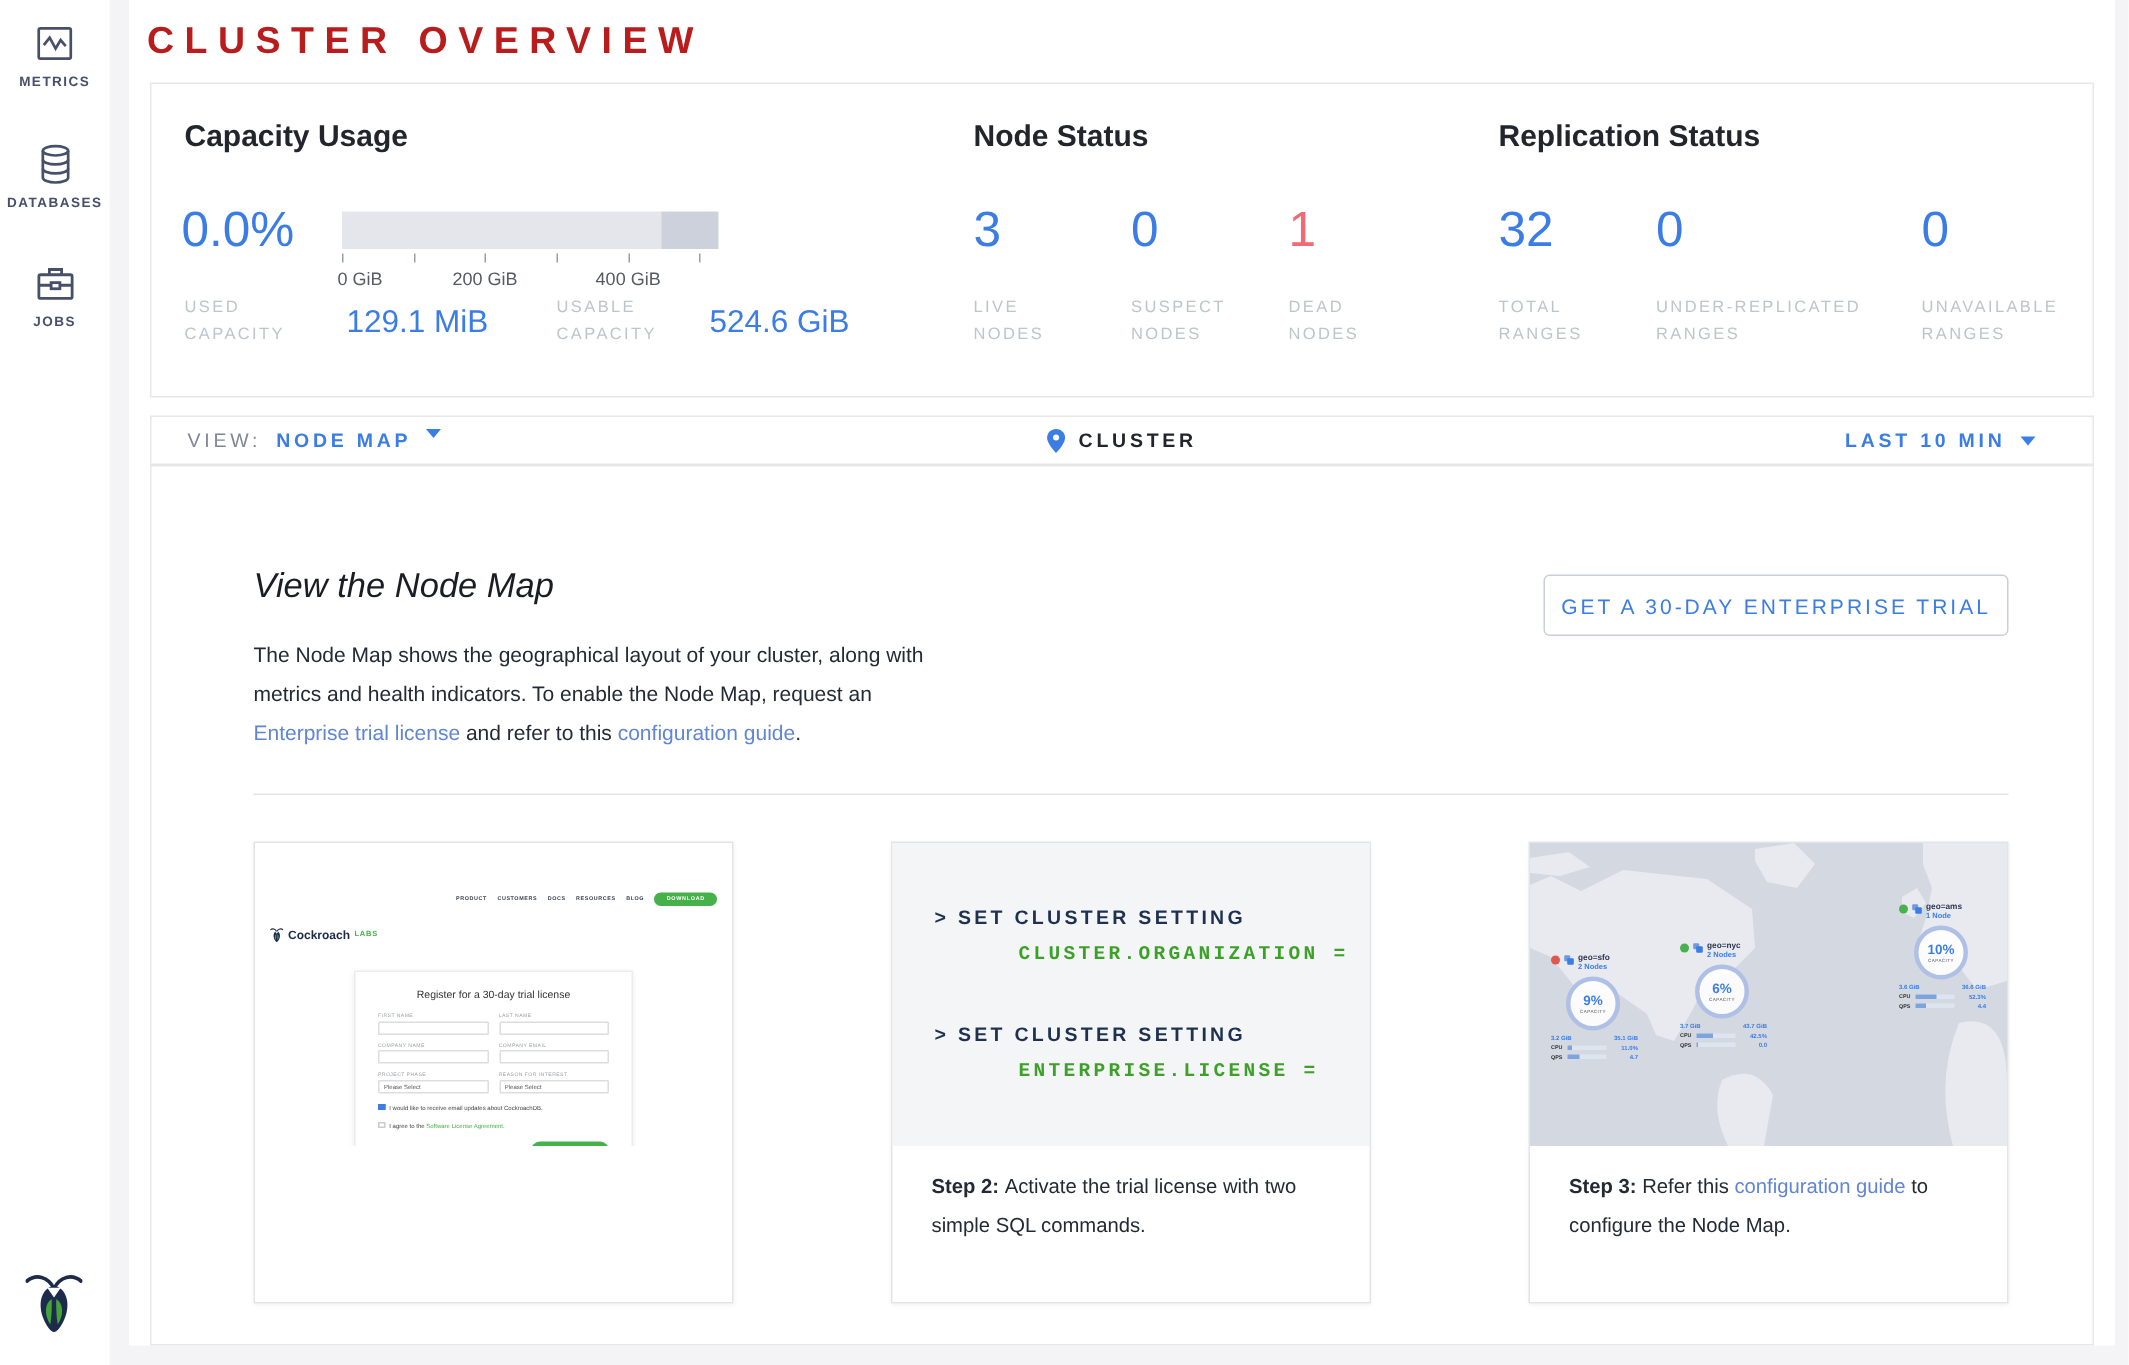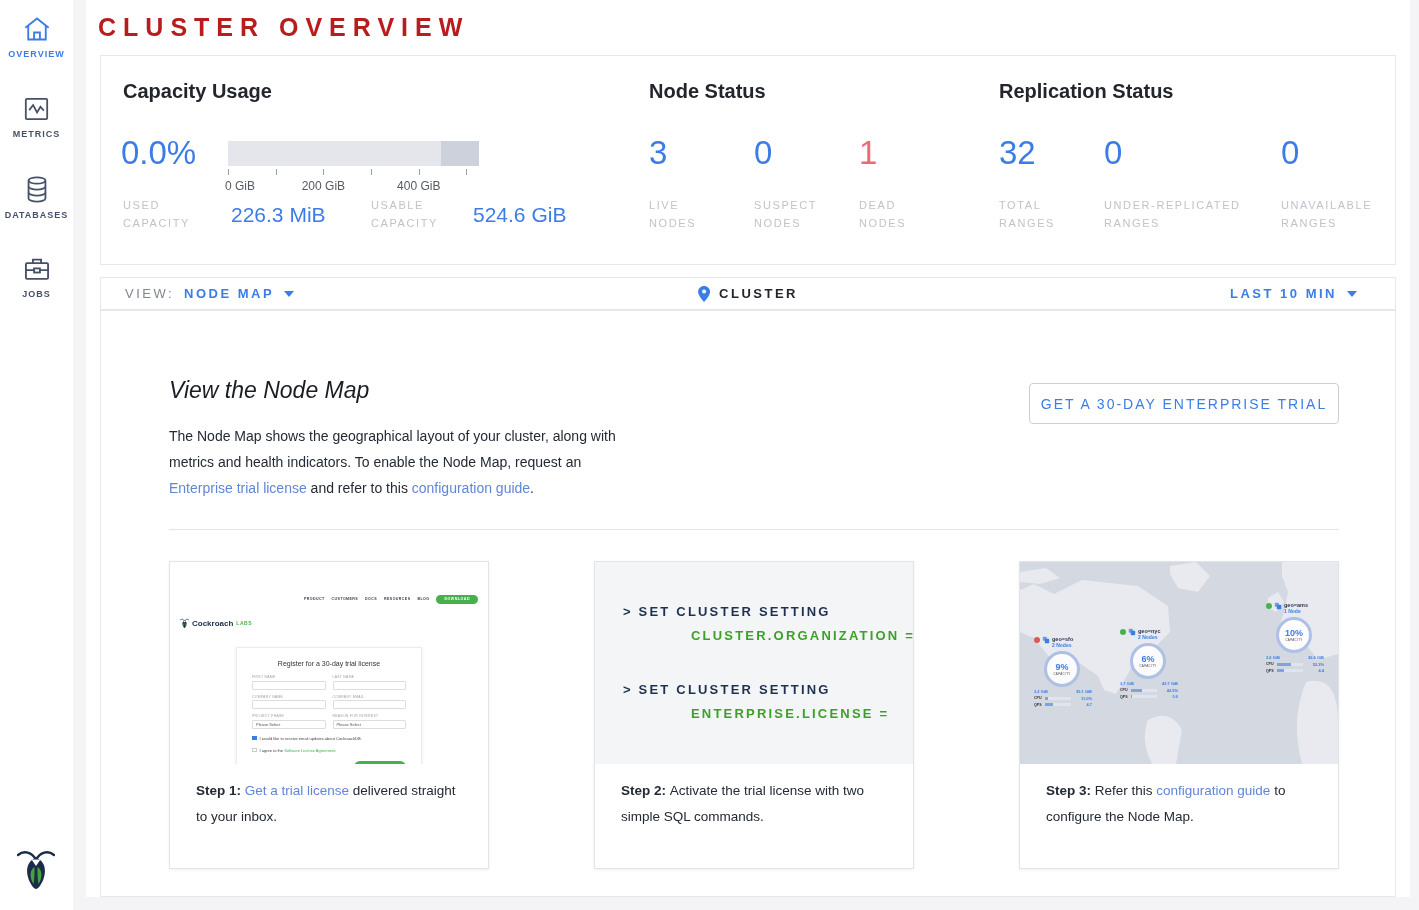--- a/index.html
+++ b/index.html
@@ -34,21 +34,21 @@
   .gauge { position:absolute; left:127px; top:85px; width:251px; }
   .gauge-bar { position:relative; height:25px; background:#e4e6ec; overflow:hidden; }
   .gauge-dark { position:absolute; right:0; top:0; height:100%; width:15%; background:#cdd1db; }
   .gauge-ticks { position:relative; height:8px; margin-top:3px; }
   .gauge-ticks i { position:absolute; top:0; width:1px; height:6px; background:#9aa0aa; }
   .gauge-labels { position:relative; height:14px; margin-top:2px; font-size:12px; color:#555a63; }
   .gauge-labels span { position:absolute; white-space:nowrap; }
 
   
   .view-bar { position:absolute; left:14px; top:277px; width:1296px; height:33px; background:#fff; border:1px solid #e7e7ea; display:flex; align-items:center; font-size:13px; letter-spacing:2.5px; }
-  .vb-left { display:flex; align-items:center; gap:10px; padding-left:24px; cursor:pointer; }
+  .vb-left { display:flex; align-items:flex-start; gap:10px; padding-left:24px; cursor:pointer; }
   .vb-view-label { color:#818697; }
   .vb-view-value { color:#3b7de5; font-weight:bold; }
   .vb-center { position:absolute; left:50%; transform:translateX(-50%); display:flex; align-items:center; gap:9px; color:#22252c; font-weight:bold; }
   .vb-right { margin-left:auto; padding-right:38px; display:flex; align-items:center; gap:10px; color:#3b7de5; font-weight:bold; cursor:pointer; }
   .caret { width:0; height:0; border-left:5px solid transparent; border-right:5px solid transparent; border-top:6px solid #3b7de5; display:inline-block; }
 
   
   .map-panel { position:absolute; left:14px; top:310px; width:1296px; height:587px; background:#fff; border:1px solid #e7e7ea; }
   .nm-heading { position:absolute; left:68px; top:66px; font-size:23px; font-weight:500; color:#1a1d23;font-style:italic; }
   .nm-desc { position:absolute; left:68px; top:112px; width:475px; font-size:14px; line-height:26px; color:#242a35; }
@@ -77,21 +77,21 @@
   .ms-check { display:flex; align-items:center; gap:3px; margin-top:7px; font-size:4px; color:#444; }
   .ms-box { width:4.5px; height:4.5px; border:1px solid #ccc; background:#fff; flex:none; }
   .ms-box.checked { background:#3b7de5; border-color:#3b7de5; }
   .ms-green { color:#46b04a; }
   .ms-submit { margin:8px 0 0 auto; width:52px; height:12px; background:#46b04a; border-radius:6px; color:#fff; font-size:4px; letter-spacing:.8px; display:flex; align-items:center; justify-content:center; }
 
   
   .sql-thumb { background:#f4f5f6; }
   .sql-line { position:absolute; font-size:13px; font-weight:bold; letter-spacing:2.2px; white-space:nowrap; }
   .sql-prompt { left:28px; color:#1f3150; }
-  .sql-value { left:96px; color:#3da029; }
+  .sql-value { left:84px; color:#3da029;font-family:Liberation Mono, monospace; }
 
   
   .map-thumb svg.world { position:absolute; left:0; top:0; }
   .badge { position:absolute; font-size:5px; }
   .badge-head { display:flex; align-items:flex-start; gap:2px; }
   .status-dot { width:6px; height:6px; border-radius:50%; margin-top:1px; }
   .status-dot.live { background:#49b14c; }
   .status-dot.dead { background:#e2574c; }
   .cube { width:8px; height:8px; }
   .badge-geo { font-weight:bold; color:#2d3550; font-size:5.5px; line-height:6px; }
@@ -103,28 +103,20 @@
   .badge-gib { display:flex; justify-content:space-between; width:58px; color:#3b7de5; font-size:4px; font-weight:bold; margin-top:2px; }
   .m-label { font-size:3.6px; font-weight:bold; color:#333; width:9px; }
   .m-bar { width:26px; height:3px; background:#dfe5f0; position:relative; }
   .m-bar i { position:absolute; left:0; top:0; height:100%; background:#7ea4e0; }
   .m-val { font-size:4px; font-weight:bold; color:#3b7de5; margin-left:auto; }
 </style>
 </head>
 <body>
 
 <nav class="sidebar">
-  <a class="side-item active">
-    <svg width="28" height="26" viewBox="0 0 24 22">
-        <path d="M2 10 L12 2 L22 10"></path>
-        <path d="M4.5 8.5 V20 H19.5 V8.5"></path>
-        <path d="M9.5 20 V14 H14.5 V20"></path>
-      </svg>
-    <span class="side-label">OVERVIEW</span>
-  </a>
   <a class="side-item">
     <svg width="27" height="26" viewBox="0 0 24 22">
         <rect x="2.5" y="2" width="19" height="18" rx="1"></rect>
         <path d="M5.5 12 L9 7.5 L12.5 14 L15.5 9 L18.5 12.5"></path>
       </svg>
     <span class="side-label">METRICS</span>
   </a>
   <a class="side-item">
     <svg width="24" height="27" viewBox="0 0 20 24">
         <ellipse cx="10" cy="4" rx="7.5" ry="2.8"></ellipse>
@@ -174,21 +166,21 @@
           <i style="left:76%"></i>
           <i style="left:95%"></i>
       </div>
       <div class="gauge-labels">
         <span style="left:-3px">0 GiB</span>
         <span style="left:38%; transform:translateX(-50%)">200 GiB</span>
         <span style="left:76%; transform:translateX(-50%)">400 GiB</span>
       </div>
     </div>
     <div class="stat-label" style="left:22px; width:84px">USED CAPACITY</div>
-    <div class="inline-value" style="left:130px">226.3 MiB</div>
+    <div class="inline-value" style="left:130px">129.1 MiB</div>
     <div class="stat-label" style="left:270px; width:92px">USABLE CAPACITY</div>
     <div class="inline-value" style="left:372px">524.6 GiB</div>
 
     <h2 class="sec-title" style="left:548px">Node Status</h2>
     <div class="stat-value" style="left:548px">3</div>
     <div class="stat-label" style="left:548px; width:70px">LIVE NODES</div>
     <div class="stat-value" style="left:653px">0</div>
     <div class="stat-label" style="left:653px; width:78px">SUSPECT NODES</div>
     <div class="stat-value red" style="left:758px">1</div>
     <div class="stat-label" style="left:758px; width:62px">DEAD NODES</div>
@@ -287,21 +279,20 @@
                 <span>I would like to receive email updates about CockroachDB.</span>
               </div>
               <div class="ms-check">
                 <span class="ms-box"></span>
                 <span><span>I agree to the </span><span class="ms-green">Software License Agreement.</span></span>
               </div>
               <div class="ms-submit">SUBMIT</div>
             </div>
           </div>
         </div>
-        <p class="caption"><b>Step 1: </b><a class="link">Get a trial license</a><span> delivered straight to your inbox.</span></p>
       </div>
 
       <div class="step-card">
         <div class="thumb sql-thumb">
           <span class="sql-line sql-prompt" style="top:42px">&gt; SET CLUSTER SETTING</span>
           <span class="sql-line sql-value" style="top:66px">CLUSTER.ORGANIZATION =</span>
           <span class="sql-line sql-prompt" style="top:120px">&gt; SET CLUSTER SETTING</span>
           <span class="sql-line sql-value" style="top:144px">ENTERPRISE.LICENSE =</span>
         </div>
         <p class="caption"><b>Step 2: </b><span>Activate the trial license with two simple SQL commands.</span></p>

